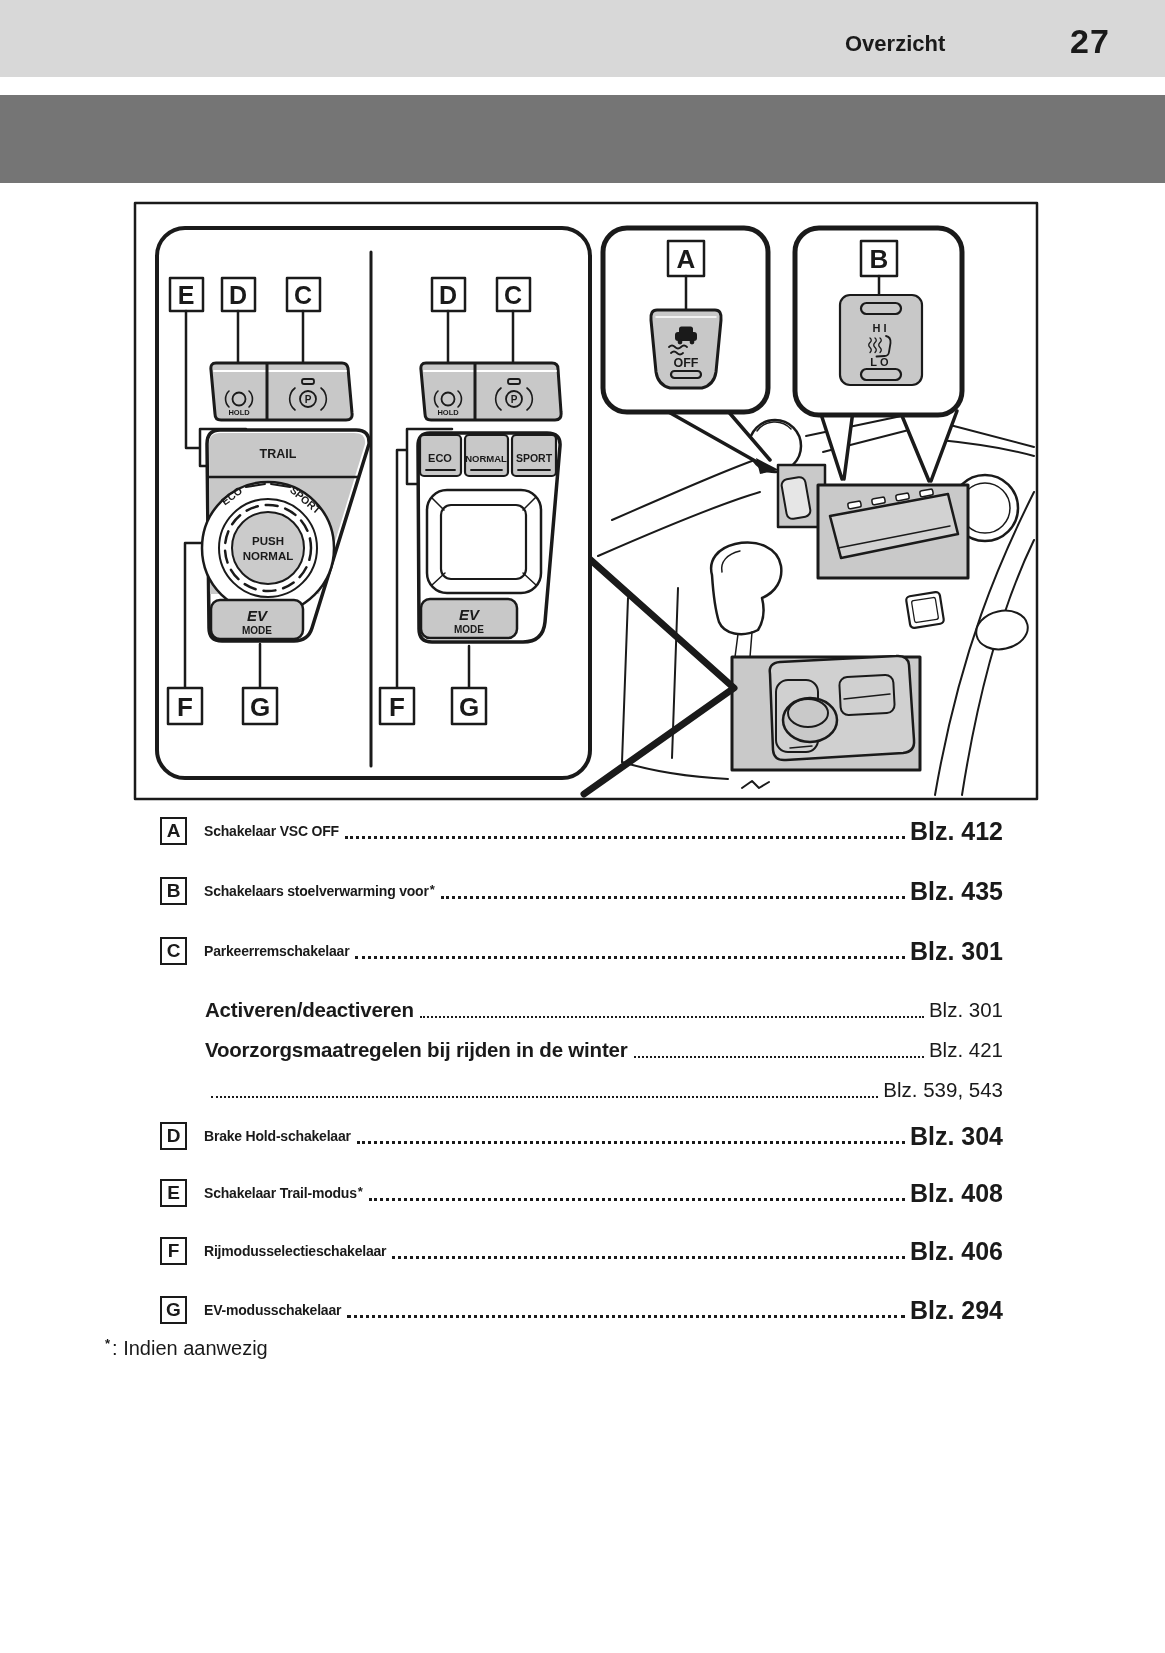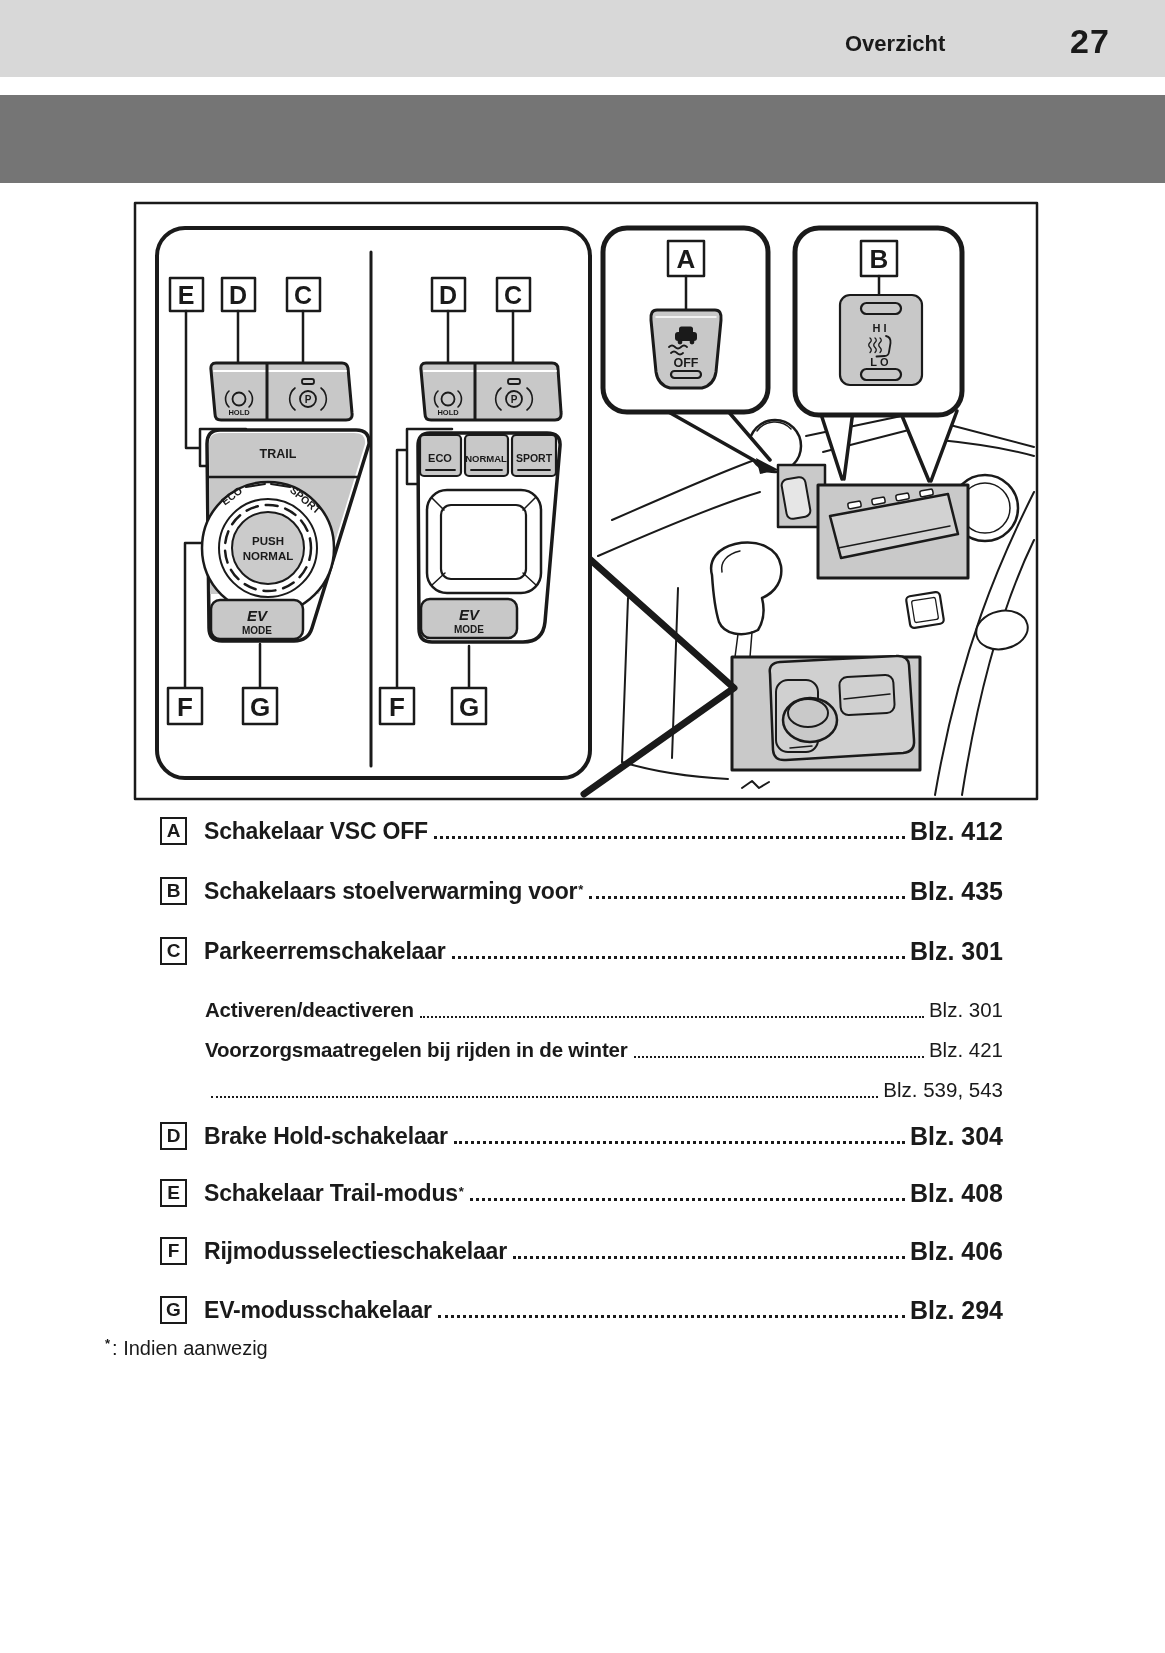--- a/index.html
+++ b/index.html
@@ -7,21 +7,21 @@
         font-family:"Liberation Sans", sans-serif;color:#1a1a1a;}
   .hdr{position:absolute;left:0;top:0;width:1165px;height:77px;background:#d8d8d8;text-align:center;}
   .hdr-title{position:absolute;left:845px;top:31px;font-size:22px;font-weight:bold;}
   .hdr-num{position:absolute;left:1042px;top:22px;font-size:34px;font-weight:bold;letter-spacing:1px;margin-left:28px;}
   .band{position:absolute;left:0;top:95px;width:1165px;height:88px;background:#757575;}
   svg{position:absolute;left:0;top:0;pointer-events:none;}
   .lrow{position:absolute;left:160px;width:843px;display:flex;align-items:flex-end;height:29px;}
   .lrow.sub{left:205px;width:798px;}
   .lbox{flex:0 0 auto;width:23px;height:24px;border:2px solid #1a1a1a;display:inline-flex;
         align-items:center;justify-content:center;font-size:19px;font-weight:bold;margin-right:17px;}
-  .llabel{white-space:nowrap;font-size:23px;font-weight:bold;letter-spacing:-0.2px;line-height:28px;}
+  .llabel{white-space:nowrap;font-size:14px;font-weight:bold;letter-spacing:-0.2px;line-height:28px;}
   .lrow.sub .llabel{font-weight:bold;font-size:20.5px;}
   .lsup{font-size:13px;font-weight:bold;position:relative;top:-8px;margin-left:1px;}
   .dots{flex:1 1 auto;border-bottom:3px dotted #1a1a1a;margin:0 5px 6px 6px;min-width:20px;}
   .lrow.sub .dots{border-bottom-width:2.5px;}
   .lpage{white-space:nowrap;font-size:25px;font-weight:bold;line-height:28px;}
   .lrow.sub .lpage{font-weight:normal;font-size:20.5px;}
   .footnote{position:absolute;left:104px;top:1337px;font-size:20px;}
   .footnote .lsup{top:-7px;margin-right:2px;}
 </style>
 </head>

